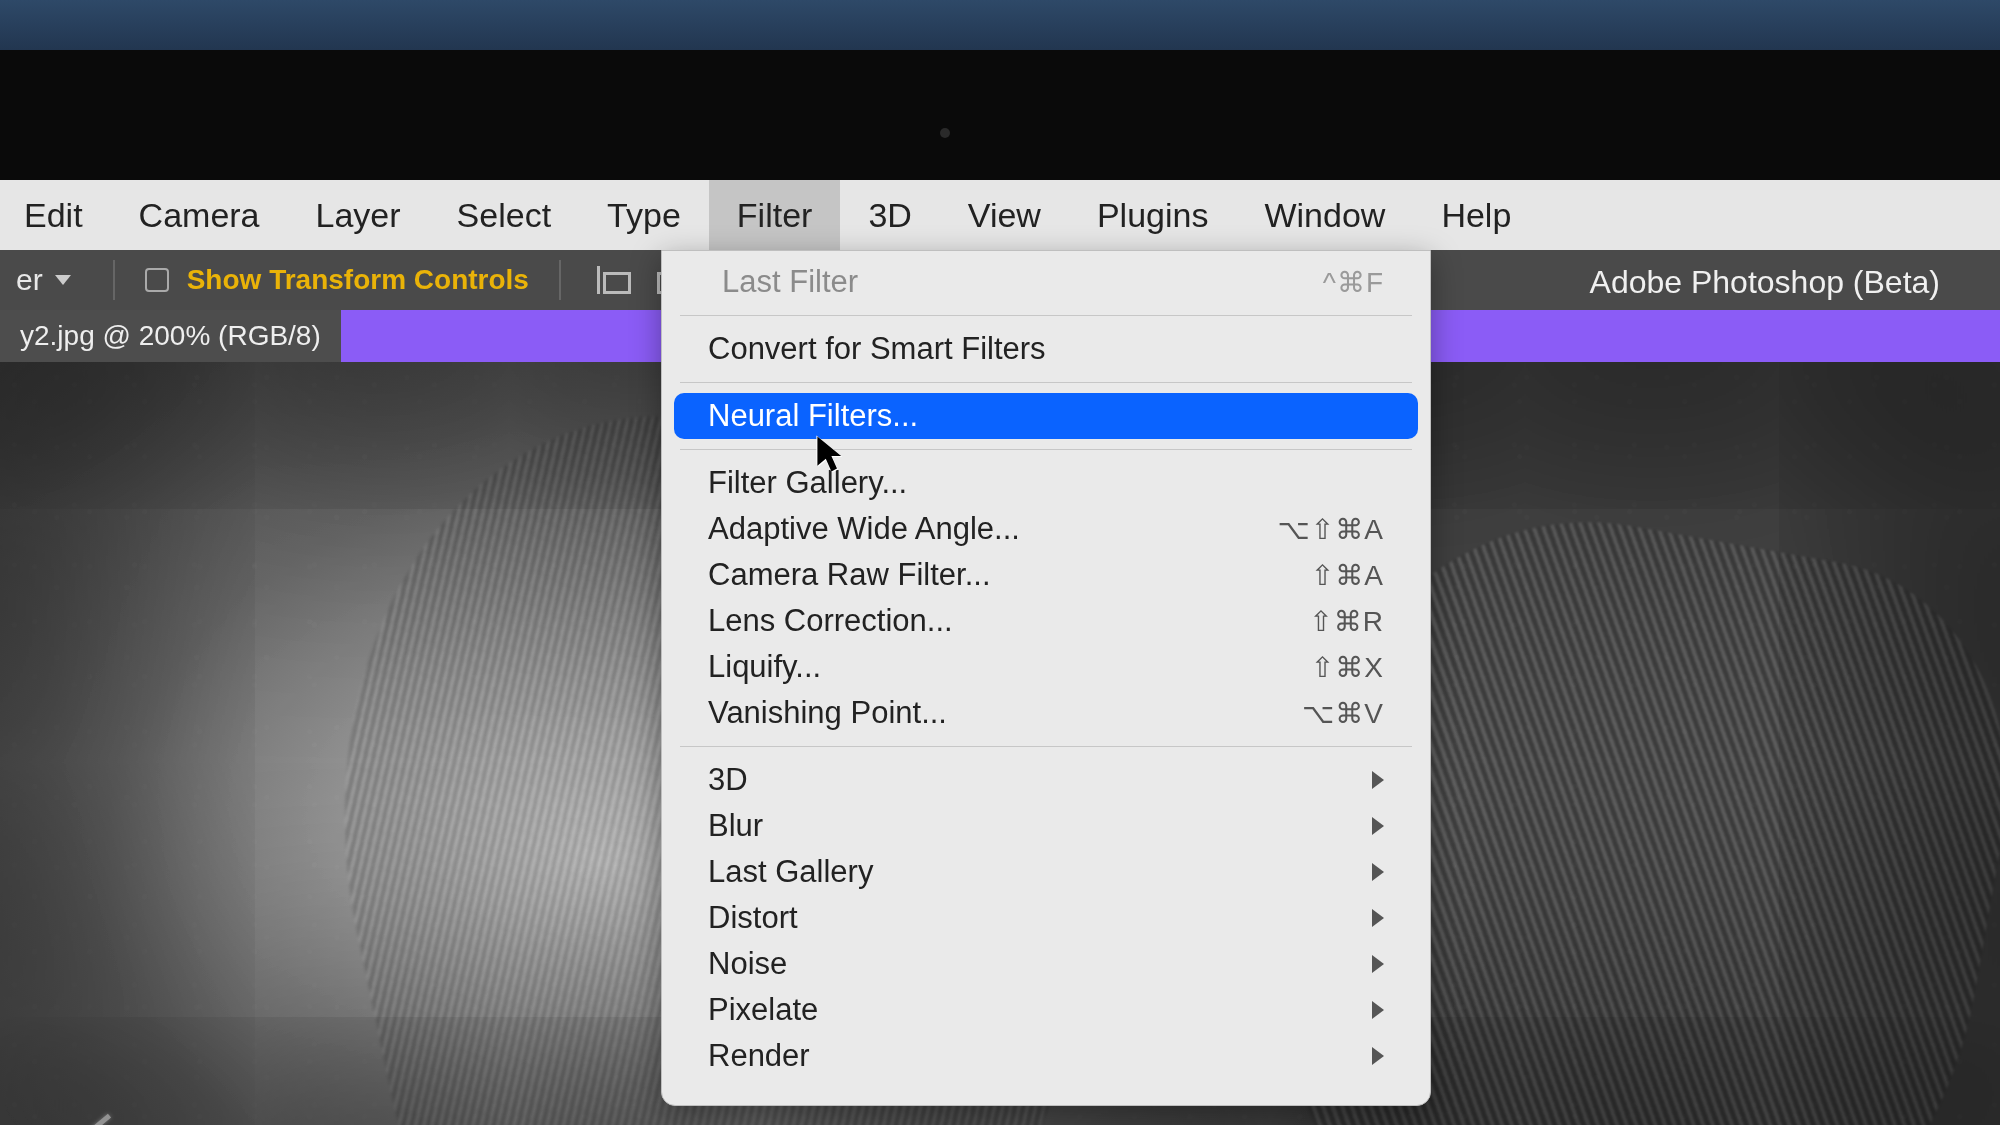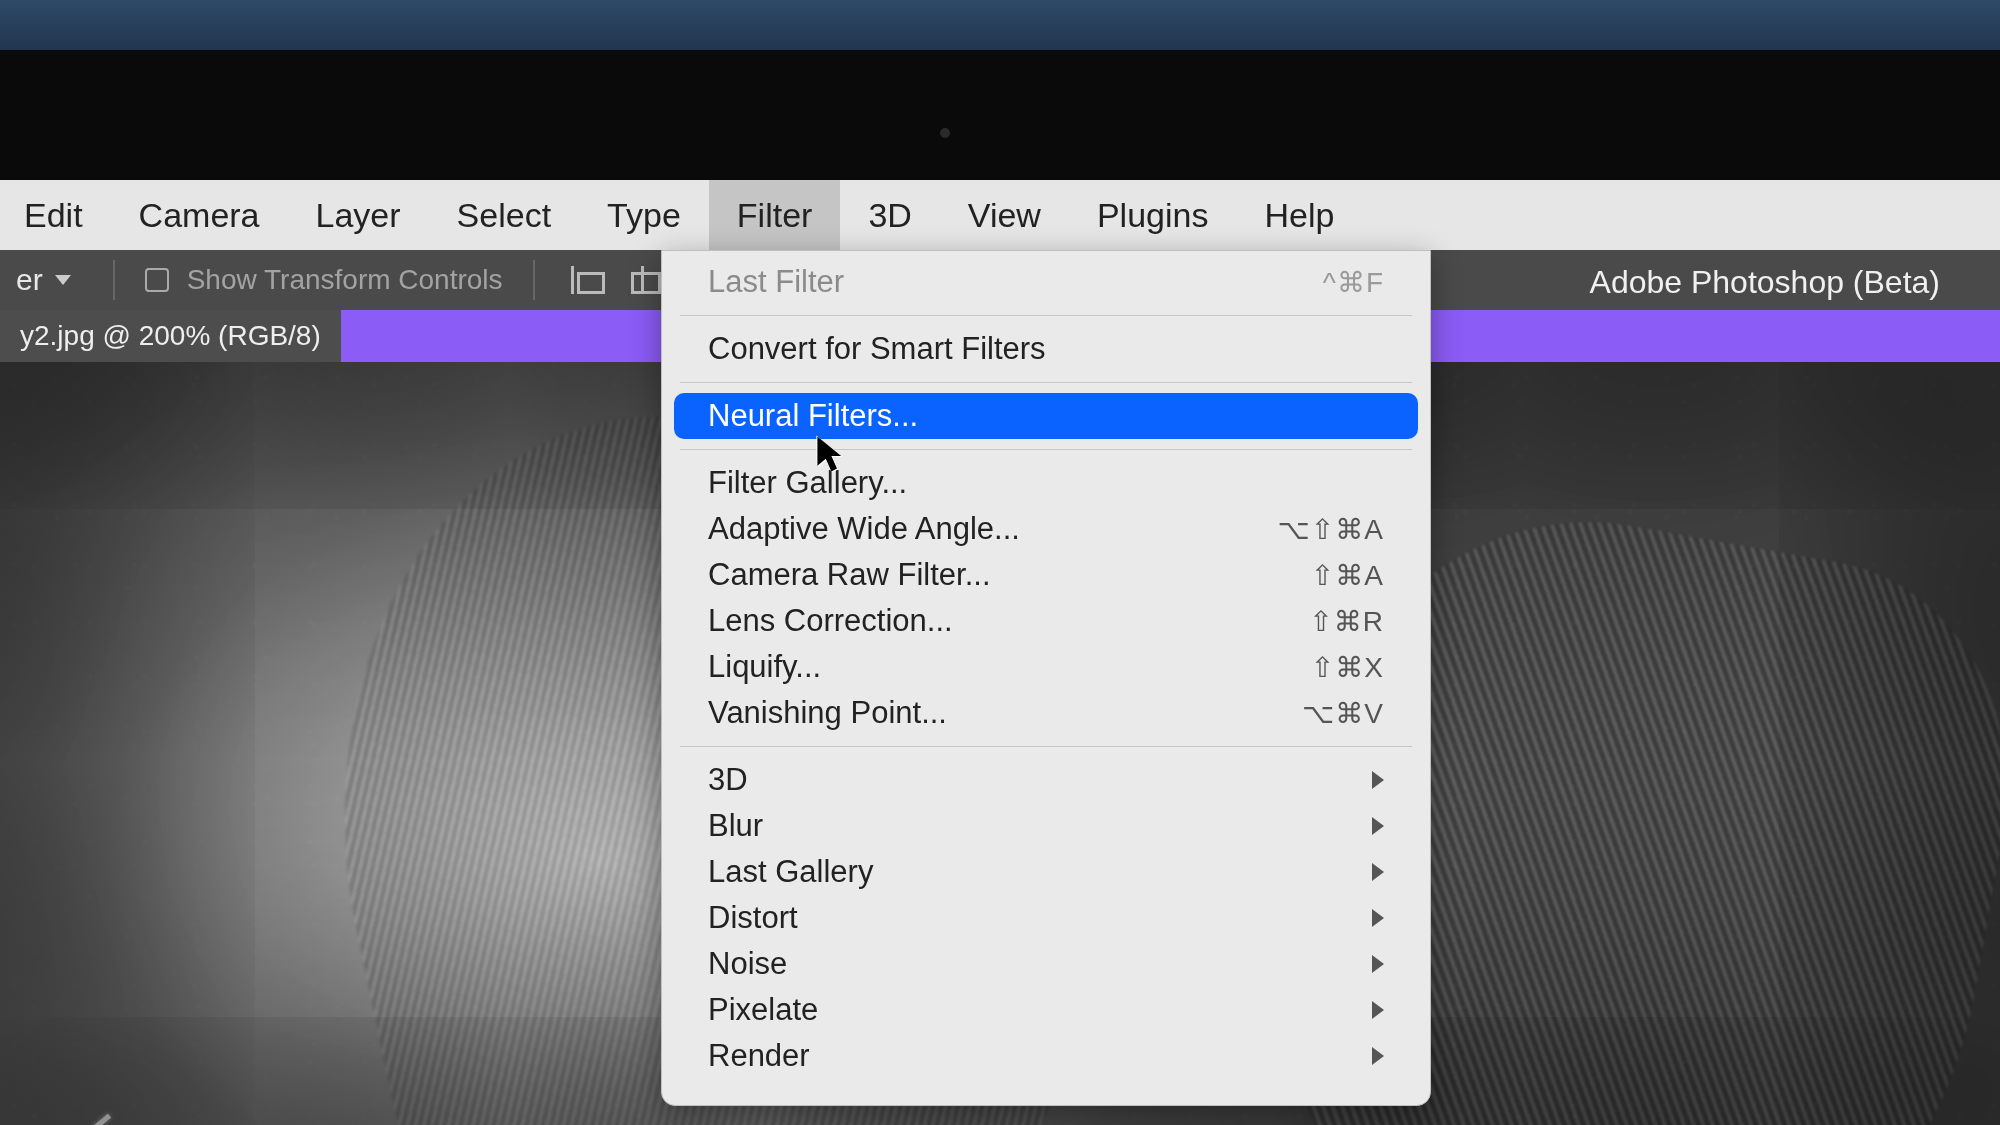--- a/index.html
+++ b/index.html
@@ -57,21 +57,21 @@
      radial-gradient(circle at 24% 38%, rgba(255,255,255,.06) 0 2px, transparent 3px),
      radial-gradient(circle at 63% 72%, rgba(255,255,255,.06) 0 2px, transparent 3px),
      radial-gradient(circle at 81% 22%, rgba(255,255,255,.06) 0 2px, transparent 3px);
      background-size: 60px 60px, 55px 55px, 70px 70px; mix-blend-mode:screen; opacity:.25;}
   .scratch{position:absolute; left:30px; top:780px; width:90px; height:5px; background:#e8e8e8; transform:rotate(-40deg); box-shadow:0 0 4px rgba(255,255,255,.6);}
   .vignette{position:absolute; inset:0; box-shadow: inset 0 0 260px 90px rgba(0,0,0,.55);}
 
   
   .dropdown { position:absolute; left:661px; top:250px; width:770px; background:#eaeaea; border-radius:0 0 14px 14px; box-shadow:0 8px 30px rgba(0,0,0,.35); padding: 8px 0 26px 0; border:1px solid #bfbfbf; }
   .dd-row { display:flex; align-items:center; justify-content:space-between; height:46px; padding:0 46px 0 46px; font-size:31px; color:#222; }
-  .dd-row.disabled { color:#8b8b8b; }
+  .dd-row.disabled { color:#8b8b8b;margin-left:14px; }
   .dd-row.sel { background:#0a63ff; color:#fff; border-radius:10px; margin:0 12px; padding:0 34px; height:46px; }
   .dd-row.submenu::after{ content:""; width:0;height:0;border-top:9px solid transparent;border-bottom:9px solid transparent;border-left:12px solid #555; }
   .dd-sep { height:1px; background:#c7c7c7; margin:10px 18px; }
   .shortcut { color:#555; font-size:28px; letter-spacing:1px; }
   .dd-row.disabled .shortcut{ color:#9a9a9a; }
 
   
   .cursor { position:absolute; left:816px; top:435px; width:28px; height:36px; z-index:999; }
   .cursor svg { filter: drop-shadow(1px 1px 0 #fff) drop-shadow(-1px -1px 0 #fff); }
 </style>
@@ -85,32 +85,33 @@
 <div class="menubar">
   <div class="menuitem first">Edit</div>
   <div class="menuitem">Camera</div>
   <div class="menuitem">Layer</div>
   <div class="menuitem">Select</div>
   <div class="menuitem">Type</div>
   <div class="menuitem active">Filter</div>
   <div class="menuitem">3D</div>
   <div class="menuitem">View</div>
   <div class="menuitem">Plugins</div>
+  <div class="menuitem">Window</div>
   <div class="menuitem">Help</div>
 </div>
 
 <div class="apptitlebar">
   <div class="left">
     <div class="drop">
       <span>er</span>
       <span class="chev-down"></span>
     </div>
     <div class="vsep"></div>
     <span class="chk"></span>
-    <span style="font-size:28px;color:#a3a3a3;">Show Transform Controls</span>
+    <span style="font-size:28px;color:#eab308;font-weight:bold;">Show Transform Controls</span>
     <div class="vsep"></div>
     <div class="smallbtn">
         <span class="align-icon"></span>
       </div>
     <div class="smallbtn">
         <span class="center-icon"></span>
       </div>
     <div class="smallbtn">
         <span class="align-icon" style="transform:scaleX(-1);"></span>
       </div>

